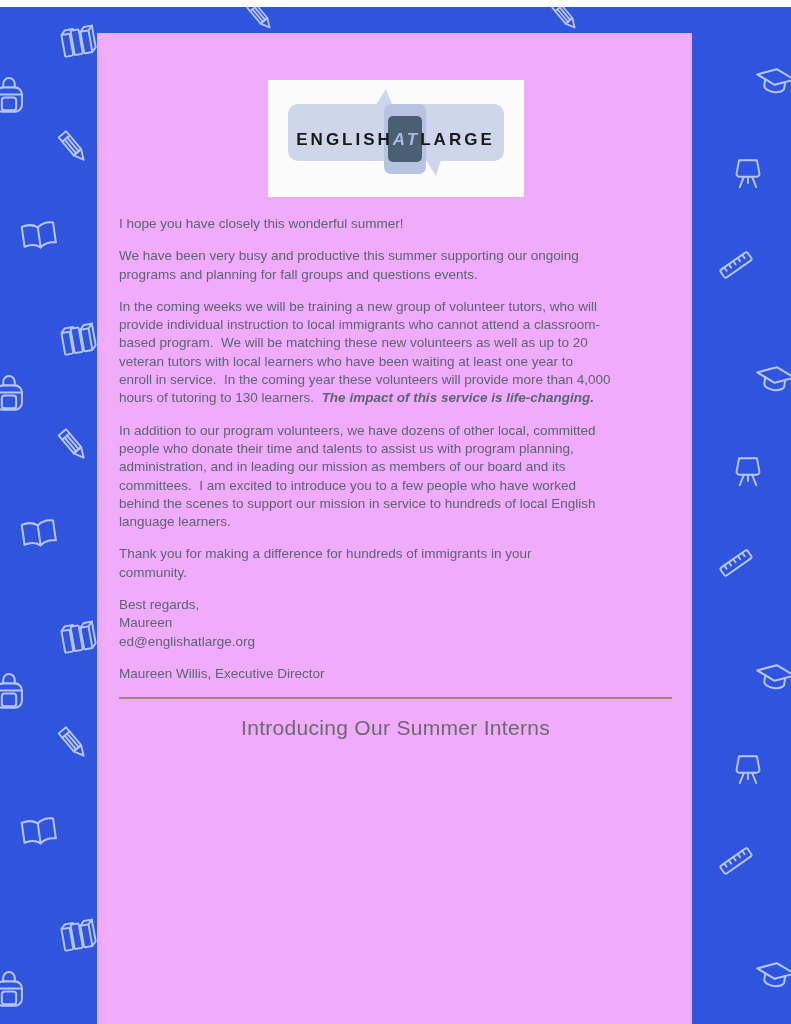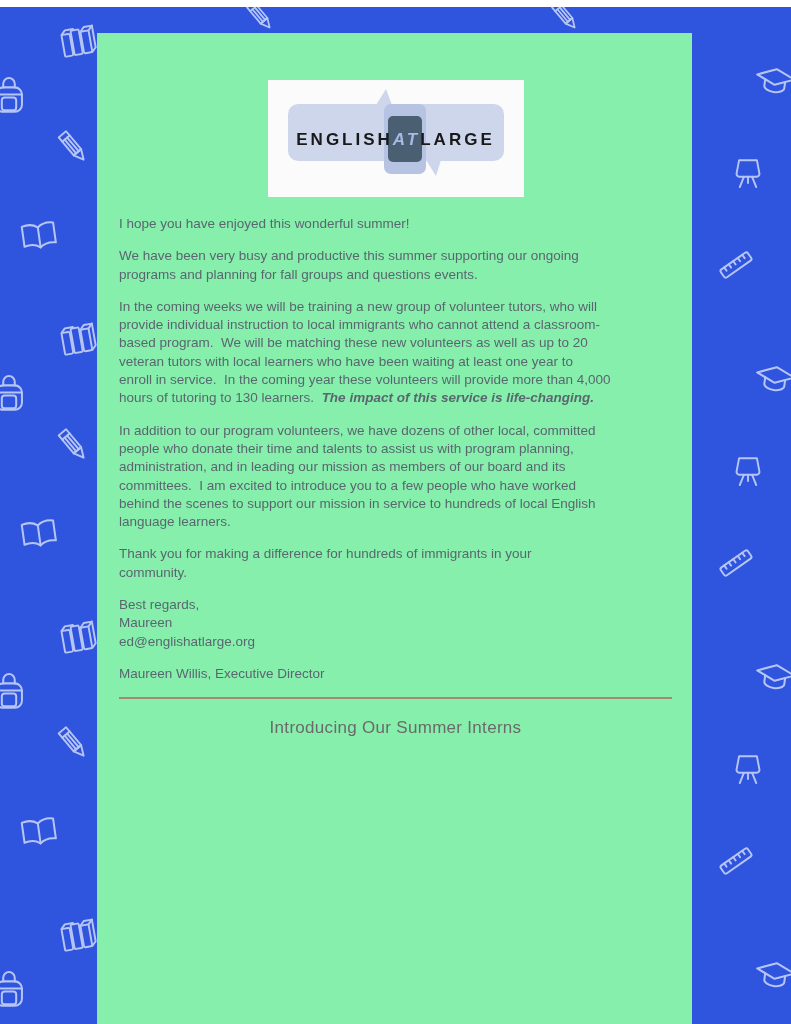--- a/index.html
+++ b/index.html
@@ -32,21 +32,21 @@
     stroke-linejoin: round;
     stroke-linecap: round;
   }
   
   .card {
     position: absolute;
     left: 97px;
     top: 33px;
     width: 595px;
     height: 991px;
-    background: #86efac;
+    background: #f0abfc;
     z-index: 1;
     padding: 0 20px 0 22px;
     box-sizing: border-box;
   }
   
   .logo {
     position: relative;
     width: 256px;
     height: 117px;
     margin: 47px auto 18px;
@@ -128,21 +128,21 @@
   }
   .sig { margin: 11px 0 14px; }
   .sig .email { color: #5a666f; text-decoration: none; cursor: pointer; }
   .signoff { margin: 0 0 14px; }
   .divider {
     border: 0;
     border-top: 2px solid #a8876c;
     margin: 0 0 20px;
   }
   .heading {
-    font-size: 17px;
+    font-size: 21px;
     font-weight: 400;
     color: #6a6a6a;
     text-align: center;
     letter-spacing: 0.3px;
     margin: 0;
   }
 </style>
 </head>
 <body>
 
@@ -295,21 +295,21 @@
     <div class="logo">
       <div class="bubble-light"></div>
       <div class="wordmark">
         <span>ENGLISH</span>
           <span class="at">AT</span>
           <span>LARGE</span>
       </div>
     </div>
 
     <div class="body-text">
-      <p>I hope you have enjoyed this wonderful summer!</p>
+      <p>I hope you have closely this wonderful summer!</p>
       <p>We have been very busy and productive this summer supporting our ongoing
 programs and planning for fall groups and questions events.</p>
       <p><span>In the coming weeks we will be training a new group of volunteer tutors, who will
 provide individual instruction to local immigrants who cannot attend a classroom-
 based program.  We will be matching these new volunteers as well as up to 20
 veteran tutors with local learners who have been waiting at least one year to
 enroll in service.  In the coming year these volunteers will provide more than 4,000
 hours of tutoring to 130 learners.  </span><em class="impact">The impact of this service is life-changing.</em></p>
       <p>In addition to our program volunteers, we have dozens of other local, committed
 people who donate their time and talents to assist us with program planning,

